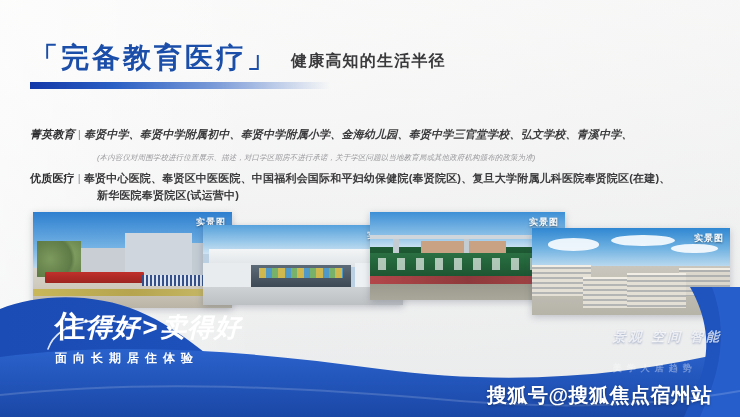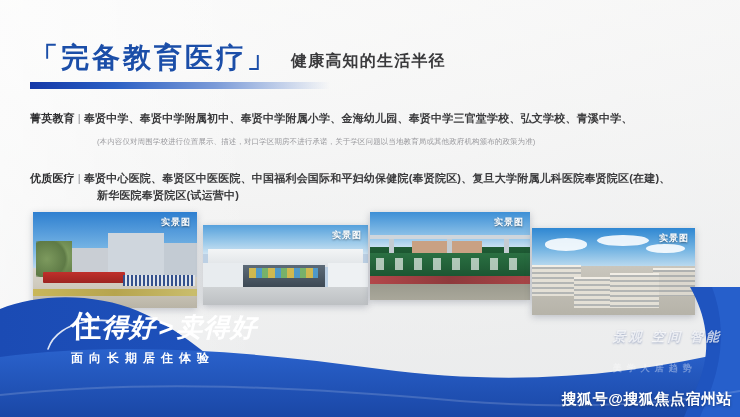--- a/index.html
+++ b/index.html
@@ -34,39 +34,40 @@
     font-size:16px;font-weight:bold;color:#3a3a3c;letter-spacing:1.2px;
     white-space:nowrap;position:relative;top:-1px;
   }
   .title-bar{
     margin-top:9px;width:300px;height:7px;
     background:linear-gradient(90deg,#1438a8 0%,#2a5fc4 28%,#7b9bd8 62%,rgba(210,218,232,0) 100%);
   }
 
   
   .block{position:absolute;left:30px;width:690px;}
-  .block.edu{top:110px;}
+  .block.edu{top:126px;font-style:italic;}
   .block.med{top:170px;}
   .line{
     font-size:11px;color:#3b3b3d;line-height:17px;letter-spacing:.2px;
     font-weight:bold;white-space:nowrap;
   }
   .line .lbl{color:#2e2e30;}
   .line .sep{color:#8a8a8e;padding:0 3px;font-weight:normal;}
   .line.cont{padding-left:67px;}
   .note{
     font-size:7.5px;color:#9a9a9e;font-weight:normal;letter-spacing:.1px;
     padding-left:67px;margin-top:10px;white-space:nowrap;
   }
 
   
   .photo{
     position:absolute;overflow:hidden;
     box-shadow:0 2px 7px rgba(60,70,90,.28);
     background:#bcd0e4;
+    padding-left:35px;
   }
   .photo .tag{
     position:absolute;right:6px;top:4px;
     font-size:9px;color:#ffffff;font-weight:bold;letter-spacing:1px;
     text-shadow:0 1px 2px rgba(0,0,0,.45);
   }
   .sky{position:absolute;left:0;right:0;top:0;height:58%;}
   .ground{position:absolute;left:0;right:0;bottom:0;height:42%;}
 
   
@@ -127,21 +128,21 @@
   #p4 .blk{position:absolute;background:#e4e0d6;border-top:2px solid #f2eee6;}
   #p4 .k1{left:0;top:42%;width:30%;height:34%;}
   #p4 .k2{left:26%;top:56%;width:26%;height:34%;}
   #p4 .k3{left:48%;top:52%;width:30%;height:38%;}
   #p4 .k4{left:74%;top:46%;width:26%;height:30%;background:#dcd8ce;}
   #p4 .win{position:absolute;inset:0;
     background:repeating-linear-gradient(180deg,rgba(120,130,140,.45) 0 2px,rgba(0,0,0,0) 2px 5px);}
 
   
   .wave-svg{position:absolute;left:0;bottom:0;width:740px;height:130px;}
-  .brand{position:absolute;left:55px;bottom:50px;margin-left:16px;}
+  .brand{position:absolute;left:55px;bottom:50px;}
   .brand-main{
     font-size:26px;font-weight:bold;color:#ffffff;letter-spacing:1px;
     line-height:1;white-space:nowrap;font-style:italic;
   }
   .brand-main .big{font-size:30px;font-style:normal;}
   .brand-main .gt{padding:0 2px;}
   .brand-sub{
     margin-top:9px;font-size:12px;font-weight:bold;color:#ffffff;
     letter-spacing:6px;white-space:nowrap;
   }
@@ -155,22 +156,22 @@
   .rbrand-1{
     font-size:13px;font-weight:bold;color:rgba(255,255,255,.72);
     letter-spacing:3px;white-space:nowrap;font-style:italic;
     text-shadow:0 1px 2px rgba(20,50,120,.35);
   }
   .rbrand-2{
     margin-top:16px;font-size:9px;font-weight:bold;color:rgba(255,255,255,.38);
     letter-spacing:5px;white-space:nowrap;
   }
   .watermark{
-    position:absolute;right:8px;bottom:8px;
-    font-size:15px;font-weight:bold;color:#ffffff;letter-spacing:.5px;
+    position:absolute;right:28px;bottom:8px;
+    font-size:20px;font-weight:bold;color:#ffffff;letter-spacing:.5px;
     white-space:nowrap;text-shadow:0 1px 3px rgba(0,0,0,.35);
   }
 </style>
 </head>
 <body>
 
 <div id="slide">
   <div class="grain"></div>
 
   <div class="title-wrap">

